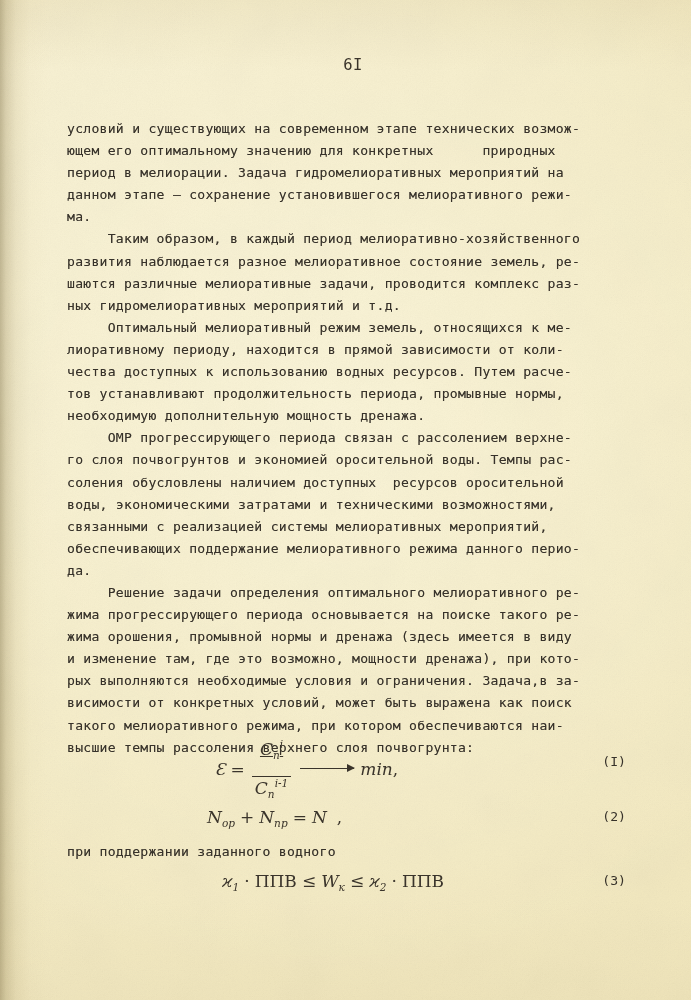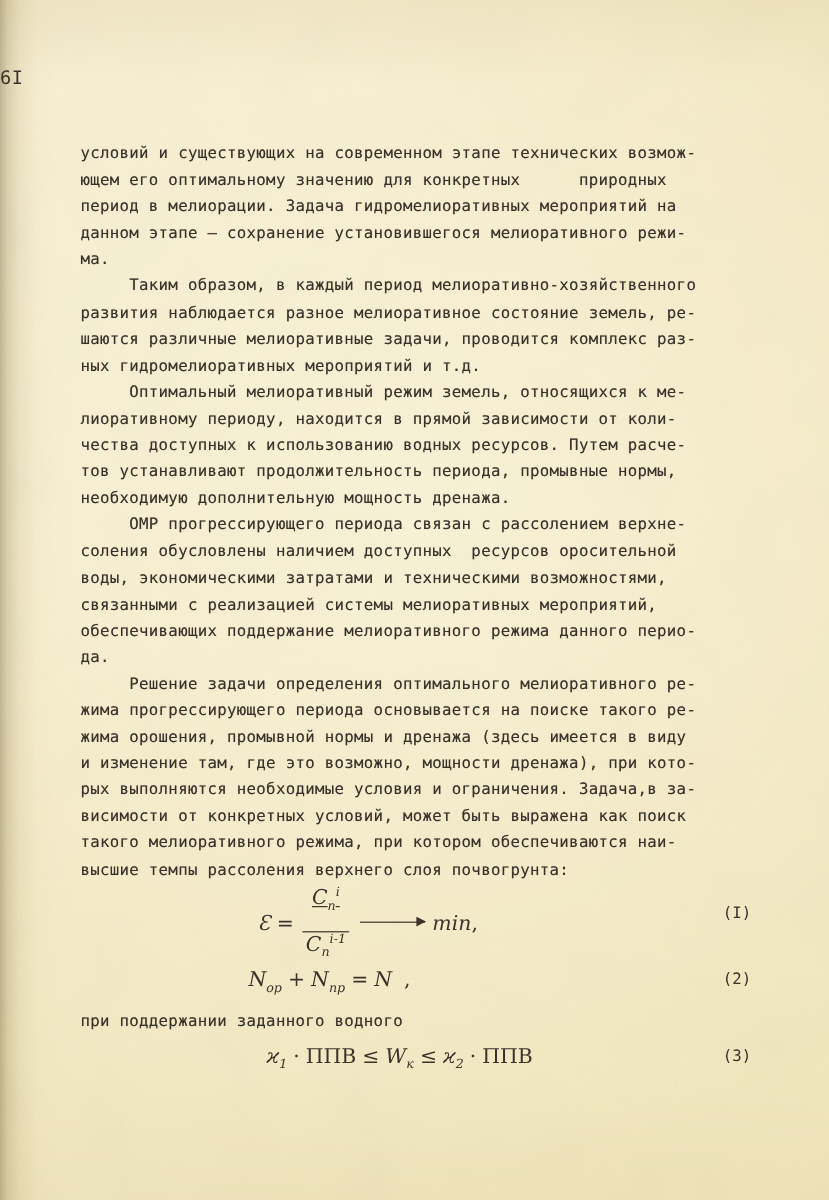--- a/index.html
+++ b/index.html
@@ -46,23 +46,25 @@
     opacity: 0.40;
     mix-blend-mode: multiply;
   }
 
   
   #folio {
     position: absolute;
     top: 56px;
     left: 0;
     width: 626px;
+    text-align: center;
     font-size: 15.5px;
     letter-spacing: 0.5px;
     color: #3a342b;
+    padding-left: 40px;
   }
 
   
   #body-text {
     position: absolute;
     left: 67px;
     top: 118px;
     width: 559px;
   }
 
@@ -203,20 +205,21 @@
     <p class="para">
       <span class="tline">     Оптимальный мелиоративный режим земель, относящихся к ме-</span>
       <span class="tline">лиоративному периоду, находится в прямой зависимости от коли-</span>
       <span class="tline">чества доступных к использованию водных ресурсов. Путем расче-</span>
       <span class="tline">тов устанавливают продолжительность периода, промывные нормы,</span>
       <span class="tline">необходимую дополнительную мощность дренажа.</span>
     </p>
 
     <p class="para">
       <span class="tline">     ОМР прогрессирующего периода связан с рассолением верхне-</span>
+      <span class="tline">го слоя почвогрунтов и экономией оросительной воды. Темпы рас-</span>
       <span class="tline">соления обусловлены наличием доступных  ресурсов оросительной</span>
       <span class="tline">воды, экономическими затратами и техническими возможностями,</span>
       <span class="tline">связанными с реализацией системы мелиоративных мероприятий,</span>
       <span class="tline">обеспечивающих поддержание мелиоративного режима данного перио-</span>
       <span class="tline">да.</span>
     </p>
 
     <p class="para">
       <span class="tline">     Решение задачи определения оптимального мелиоративного ре-</span>
       <span class="tline">жима прогрессирующего периода основывается на поиске такого ре-</span>

